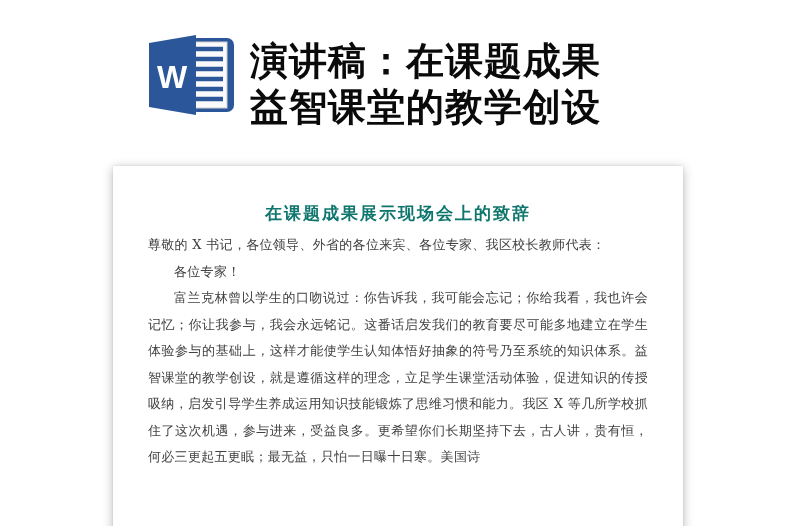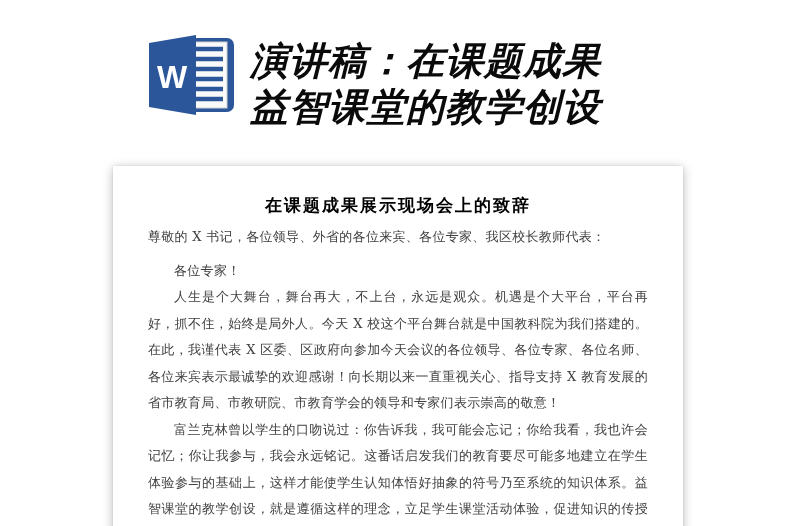--- a/index.html
+++ b/index.html
@@ -32,55 +32,54 @@
   .header-title {
     margin-left: 12px;
     margin-top: 6px;
     font-family: "Liberation Sans", "DejaVu Sans", sans-serif;
     font-weight: bold;
     font-size: 38px;
     line-height: 46px;
     color: #0a0a0a;
     letter-spacing: 1px;
     white-space: nowrap;
-    font-style: italic;
   }
 
   
   .page {
     position: absolute;
     left: 113px;
     top: 166px;
     width: 570px;
     height: 430px;
     box-sizing: border-box;
     background: #ffffff;
     box-shadow: 0 2px 10px rgba(0,0,0,0.28), 0 0 2px rgba(0,0,0,0.10);
     padding: 16px 35px 0 35px;
   }
   .doc-title {
     font-family: "DejaVu Serif", "Liberation Serif", serif;
     font-size: 17px;
     font-weight: bold;
     text-align: center;
-    color: #000000;
+    color: #0f766e;
     letter-spacing: 2px;
     line-height: 30px;
-    margin: 8px 0 4px 0;
+    margin: 16px 0 4px 0;
   }
   .doc-para {
     font-family: "DejaVu Serif", "Liberation Serif", serif;
     font-size: 13px;
     line-height: 26.5px;
     color: #414141;
     text-align: justify;
     letter-spacing: 0.3px;
     margin: 0;
   }
-  .doc-para.greeting { margin-bottom: 7px; }
+  .doc-para.greeting { }
   .doc-para.indent { text-indent: 2em; }
 </style>
 </head>
 <body>
 
 <div class="canvas">
 
   <div class="header">
     <div class="word-icon-wrap">
       <svg viewBox="0 0 102 90" width="102" height="90">
@@ -107,18 +106,17 @@
       <div>演讲稿：在课题成果</div>
       <div>益智课堂的教学创设</div>
     </div>
   </div>
 
   <div class="page">
     <h1 class="doc-title">在课题成果展示现场会上的致辞</h1>
     <div>
         <p class="doc-para greeting">尊敬的 X 书记，各位领导、外省的各位来宾、各位专家、我区校长教师代表：</p>
         <p class="doc-para indent">各位专家！</p>
-        <p class="doc-para indent">人生是个大舞台，舞台再大，不上台，永远是观众。机遇是个大平台，平台再好，抓不住，始终是局外人。今天 X 校这个平台舞台就是中国教科院为我们搭建的。在此，我谨代表 X 区委、区政府向参加今天会议的各位领导、各位专家、各位名师、各位来宾表示最诚挚的欢迎感谢！向长期以来一直重视关心、指导支持 X 教育发展的省市教育局、市教研院、市教育学会的领导和专家们表示崇高的敬意！</p>
         <p class="doc-para indent">富兰克林曾以学生的口吻说过：你告诉我，我可能会忘记；你给我看，我也许会记忆；你让我参与，我会永远铭记。这番话启发我们的教育要尽可能多地建立在学生体验参与的基础上，这样才能使学生认知体悟好抽象的符号乃至系统的知识体系。益智课堂的教学创设，就是遵循这样的理念，立足学生课堂活动体验，促进知识的传授吸纳，启发引导学生养成运用知识技能锻炼了思维习惯和能力。我区 X 等几所学校抓住了这次机遇，参与进来，受益良多。更希望你们长期坚持下去，古人讲，贵有恒，何必三更起五更眠；最无益，只怕一日曝十日寒。美国诗</p>
       </div>
   </div>
 
 </div>
 
 </body></html>

